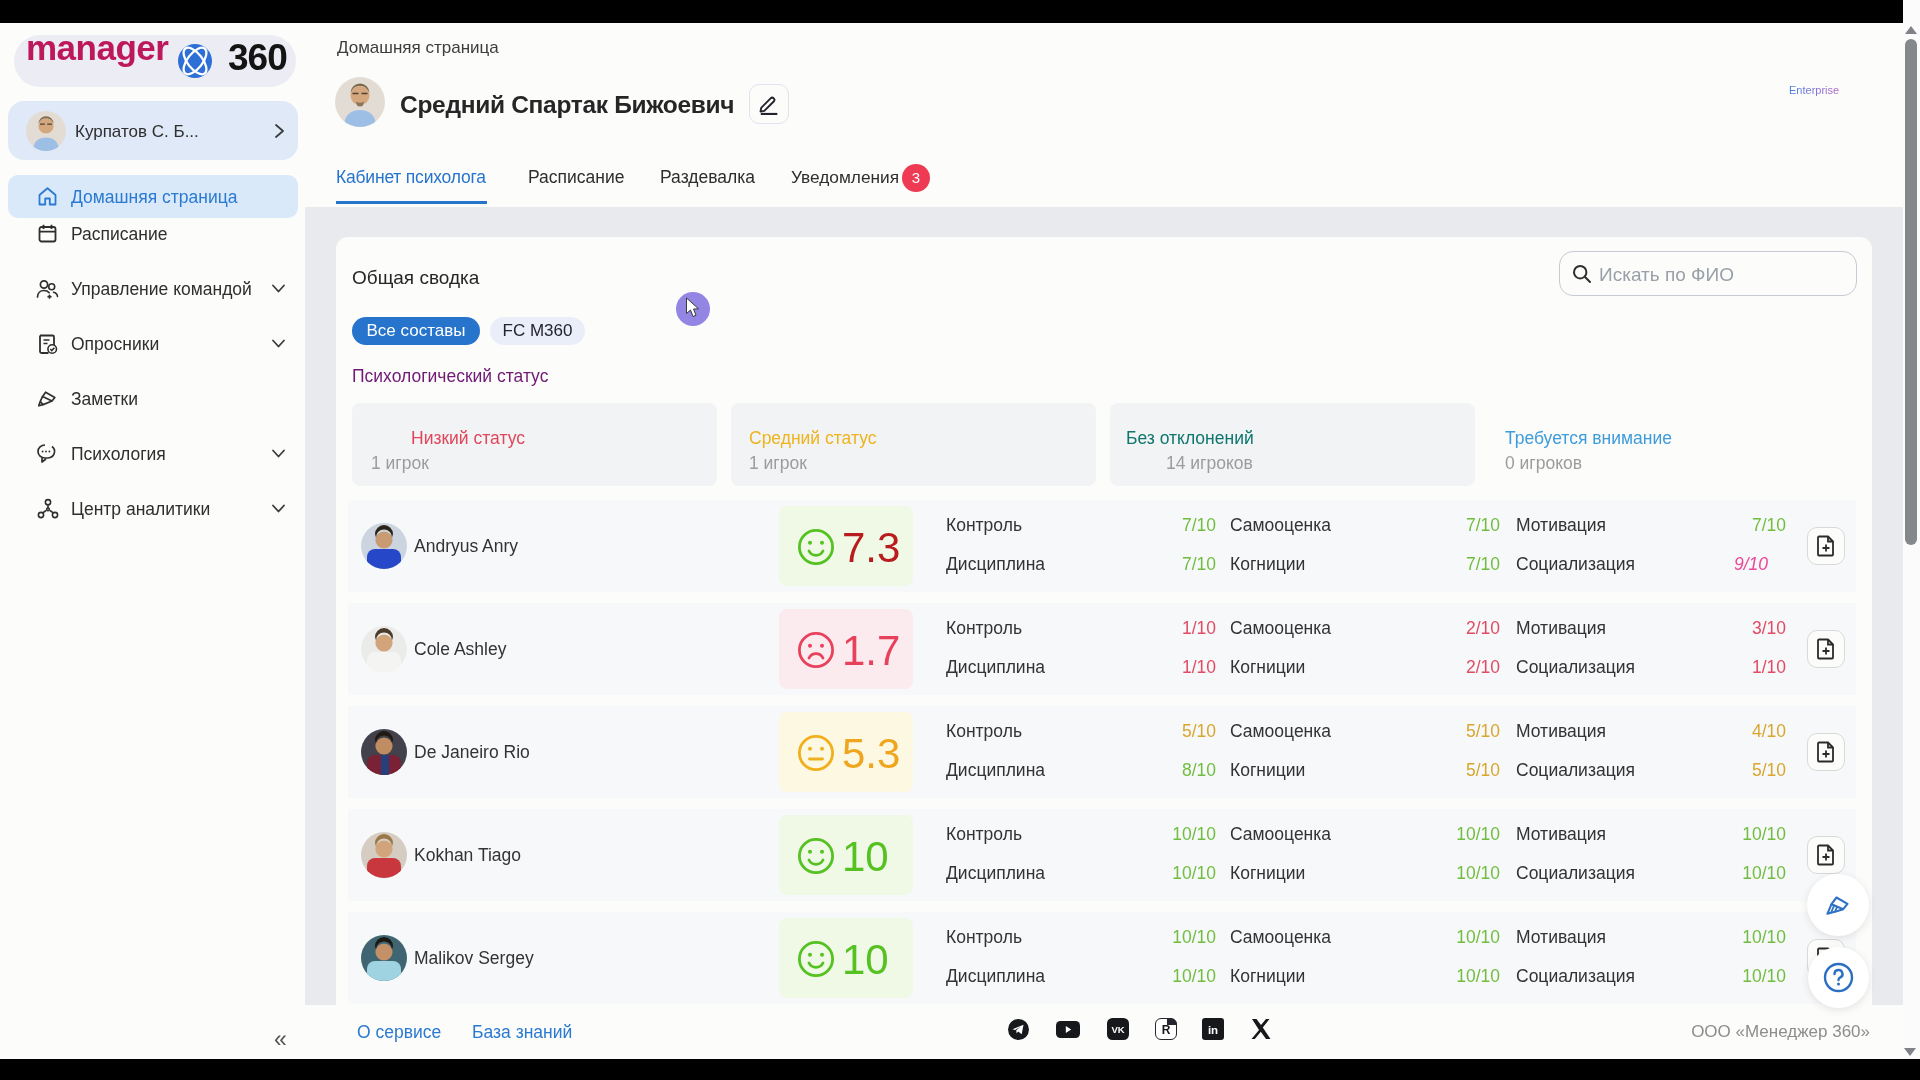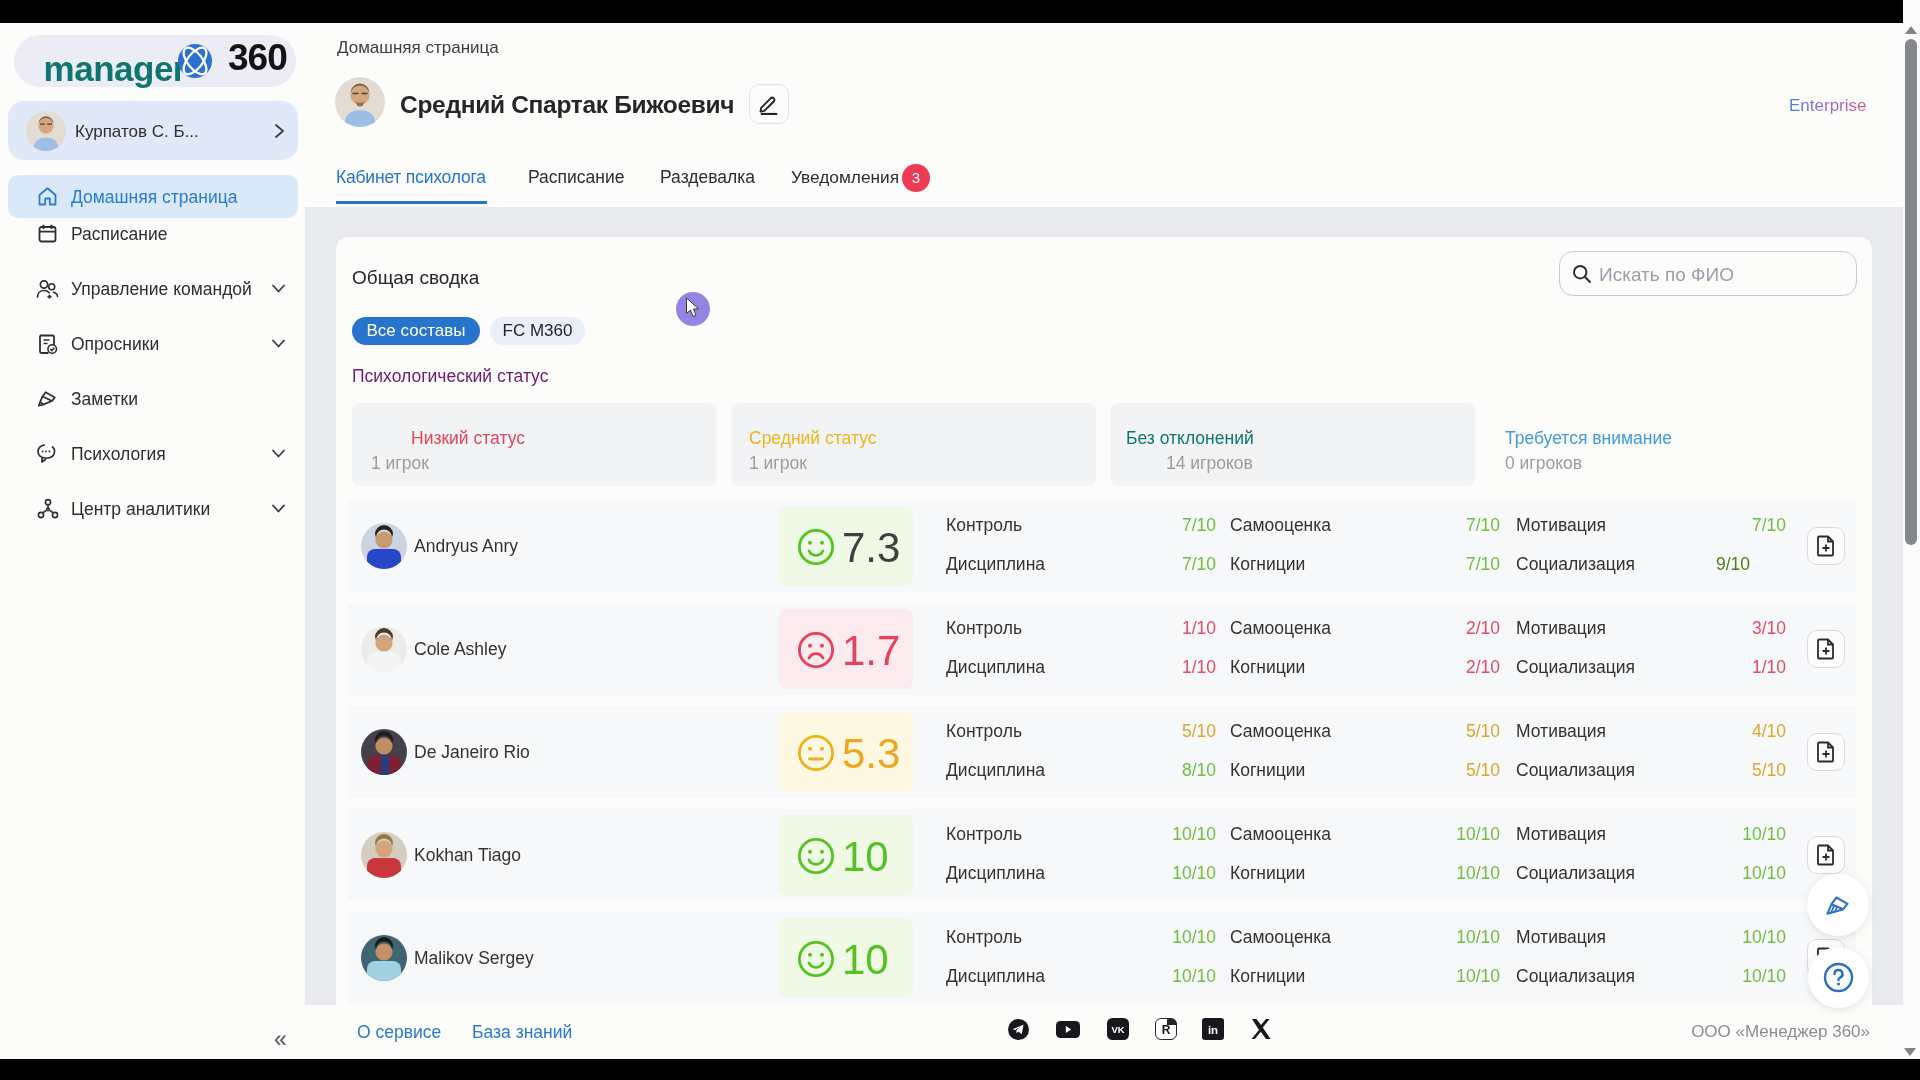--- a/index.html
+++ b/index.html
@@ -15,21 +15,21 @@
 <div id="stage">
 
   <div class="abs blk" style="left:0;top:0;width:1903px;height:23px;"></div>
   <div class="abs blk" style="left:0;top:1059px;width:1920px;height:21px;"></div>
 
   <div class="abs" style="left:305px;top:207px;width:1598px;height:798px;background:#e9eaed;"></div>
 
   <div class="abs" id="sidebar" style="left:0;top:23px;width:305px;height:1036px;background:#fcfcfb;"></div>
 
   <div class="abs" style="left:14px;top:35px;width:282px;height:52px;background:#ececf4;border-radius:26px;"></div>
-  <div class="abs" style="left:26px;top:49px;width:160px;height:42px;font-size:35px;font-weight:bold;color:#0f766e;letter-spacing:-0.5px;text-align:right;">manager</div>
+  <div class="abs" style="left:26px;top:28px;width:160px;height:42px;font-size:35px;font-weight:bold;color:#be185d;letter-spacing:-0.5px;">manager</div>
   <svg class="abs" style="left:177px;top:43px;" width="36" height="36" viewBox="0 0 36 36">
     <circle cx="18" cy="18" r="17" fill="#2e6fd6"></circle>
     <ellipse cx="18" cy="18" rx="7.5" ry="15.8" fill="none" stroke="#fff" stroke-width="2.3" transform="rotate(38 18 18)"></ellipse>
     <ellipse cx="18" cy="18" rx="7.5" ry="15.8" fill="none" stroke="#fff" stroke-width="2.3" transform="rotate(-38 18 18)"></ellipse>
   </svg>
   <div class="abs" style="left:228px;top:37px;font-size:37px;font-weight:bold;color:#141414;letter-spacing:-1px;">360</div>
 
   <div class="abs" style="left:8px;top:101px;width:290px;height:59px;background:#dfe9f7;border-radius:16px;"></div>
   <svg class="abs" style="left:26px;top:111px;" width="40" height="40" viewBox="0 0 40 40">
     <defs>
@@ -137,21 +137,21 @@
       <path d="M17.5 16.5 h6 m3 0 h6" stroke="#4b4238" stroke-width="1.6" fill="none"></path>
       <path d="M21 24.5 a5.5 4 0 0 0 8 0 l-1 4 a 4.5 3 0 0 1 -6 0 Z" fill="#8a7558"></path>
     </g>
   </svg>
   <div class="abs" style="left:400px;top:91px;font-size:24.5px;font-weight:bold;color:#262626;letter-spacing:-0.3px;">Средний Спартак Бижоевич</div>
   <div class="abs" style="left:749px;top:84px;width:40px;height:40px;border:1px solid #dfe3ee;border-radius:10px;background:#fcfcfb;"></div>
   <svg class="abs" style="left:758px;top:93px;" width="22" height="22" viewBox="0 0 22 22">
     <path d="M3.2 14.8 L12.6 5.4 a2.2 2.2 0 0 1 3.1 0 l0 0 a2.2 2.2 0 0 1 0 3.1 L6.3 17.9 L2.5 18.6 Z" fill="none" stroke="#23232e" stroke-width="1.9" stroke-linejoin="round"></path>
     <path d="M2.8 21 h16.5" stroke="#23232e" stroke-width="2.2"></path>
   </svg>
-  <div class="abs" style="left:1789px;top:96px;width:80px;font-size:17px;background:linear-gradient(90deg,#4a7ede,#9d6ad0,#d65c74);-webkit-background-clip:text;background-clip:text;color:transparent;">Enterprise</div>
+  <div class="abs" style="left:1789px;top:84px;width:80px;font-size:11px;background:linear-gradient(90deg,#4a7ede,#9d6ad0,#d65c74);-webkit-background-clip:text;background-clip:text;color:transparent;">Enterprise</div>
 
   <div class="abs" style="left:336px;top:167px;font-size:17.5px;color:#2674cb;letter-spacing:-0.2px;">Кабинет психолога</div>
   <div class="abs" style="left:528px;top:167px;font-size:17.5px;color:#2e2e2e;">Расписание</div>
   <div class="abs" style="left:660px;top:167px;font-size:17.5px;color:#2e2e2e;">Раздевалка</div>
   <div class="abs" style="left:791px;top:167px;font-size:17.3px;color:#2e2e2e;">Уведомления</div>
   <div class="abs" style="left:902px;top:164px;width:28px;height:28px;border-radius:50%;background:#ee3a52;color:#fff;font-size:15px;text-align:center;line-height:28px;">3</div>
   <div class="abs" style="left:336px;top:201px;width:151px;height:3px;background:#2674cb;"></div>
 
   <div class="abs" id="card" style="left:336px;top:237px;width:1536px;height:768px;background:#fcfcfb;border-radius:12px 12px 0 0;"></div>
 
@@ -200,33 +200,33 @@
       </g>
   </svg>
   <div class="abs" style="left:414px;top:536px;font-size:17.5px;color:#333;">Andryus Anry</div>
   <div class="abs" style="left:779px;top:506px;width:134px;height:80px;background:#eff9e6;border-radius:8px;"></div>
   <svg class="abs" style="left:797px;top:528px;" width="38" height="38" viewBox="0 0 38 38">
     <circle cx="19" cy="19" r="16.6" fill="none" stroke="#55c222" stroke-width="2.8"></circle>
     <circle cx="13" cy="14.8" r="2" fill="#55c222"></circle>
       <circle cx="25" cy="14.8" r="2" fill="#55c222"></circle>
     <path d="M12 23 a 7.8 7.8 0 0 0 14 0" fill="none" stroke="#55c222" stroke-width="2.8" stroke-linecap="round"></path>
   </svg>
-  <div class="abs" style="left:842px;top:524px;font-size:42px;color:#404040;">7.3</div>
+  <div class="abs" style="left:842px;top:524px;font-size:42px;color:#b91c1c;">7.3</div>
   <div class="abs" style="left:946px;top:515px;font-size:17.5px;color:#333;">Контроль</div>
   <div class="abs" style="left:946px;top:554px;font-size:17.5px;color:#333;">Дисциплина</div>
   <div class="abs" style="left:1146px;top:515px;width:70px;text-align:right;font-size:17.5px;color:#71bd3f;">7/10</div>
   <div class="abs" style="left:1146px;top:554px;width:70px;text-align:right;font-size:17.5px;color:#71bd3f;">7/10</div>
   <div class="abs" style="left:1230px;top:515px;font-size:17.5px;color:#333;">Самооценка</div>
   <div class="abs" style="left:1230px;top:554px;font-size:17.5px;color:#333;">Когниции</div>
   <div class="abs" style="left:1430px;top:515px;width:70px;text-align:right;font-size:17.5px;color:#71bd3f;">7/10</div>
   <div class="abs" style="left:1430px;top:554px;width:70px;text-align:right;font-size:17.5px;color:#71bd3f;">7/10</div>
   <div class="abs" style="left:1516px;top:515px;font-size:17.5px;color:#333;">Мотивация</div>
   <div class="abs" style="left:1516px;top:554px;font-size:17.5px;color:#333;">Социализация</div>
   <div class="abs" style="left:1716px;top:515px;width:70px;text-align:right;font-size:17.5px;color:#71bd3f;">7/10</div>
-  <div class="abs" style="left:1716px;top:554px;width:70px;text-align:left;font-size:17.5px;color:#4d7c0f;">9/10</div>
+  <div class="abs" style="left:1716px;top:554px;width:70px;text-align:center;font-size:17.5px;color:#ec4899;font-style:italic;">9/10</div>
   <div class="abs" style="left:1807px;top:527px;width:38px;height:38px;border:1px solid #d9d9d9;border-radius:10px;background:#fcfcfb;"></div>
   <svg class="abs" style="left:1816px;top:535px;" width="20" height="22" viewBox="0 0 20 22">
       <path d="M3 1.5 h9 l5 5 v13 a1 1 0 0 1 -1 1 h-13 a1 1 0 0 1 -1 -1 v-17 a1 1 0 0 1 1 -1 Z" fill="none" stroke="#2b2b2b" stroke-width="1.8" stroke-linejoin="round"></path>
       <path d="M12 1.5 v5 h5" fill="none" stroke="#2b2b2b" stroke-width="1.8"></path>
       <path d="M10 9.5 v7 M6.5 13 h7" stroke="#2b2b2b" stroke-width="1.8"></path>
     </svg>
 
   <div class="abs" style="left:348px;top:603px;width:1508px;height:92px;background:#f7f8fa;"></div>
   <svg class="abs" style="left:361px;top:626px;" width="46" height="46" viewBox="0 0 46 46">
     <defs>

